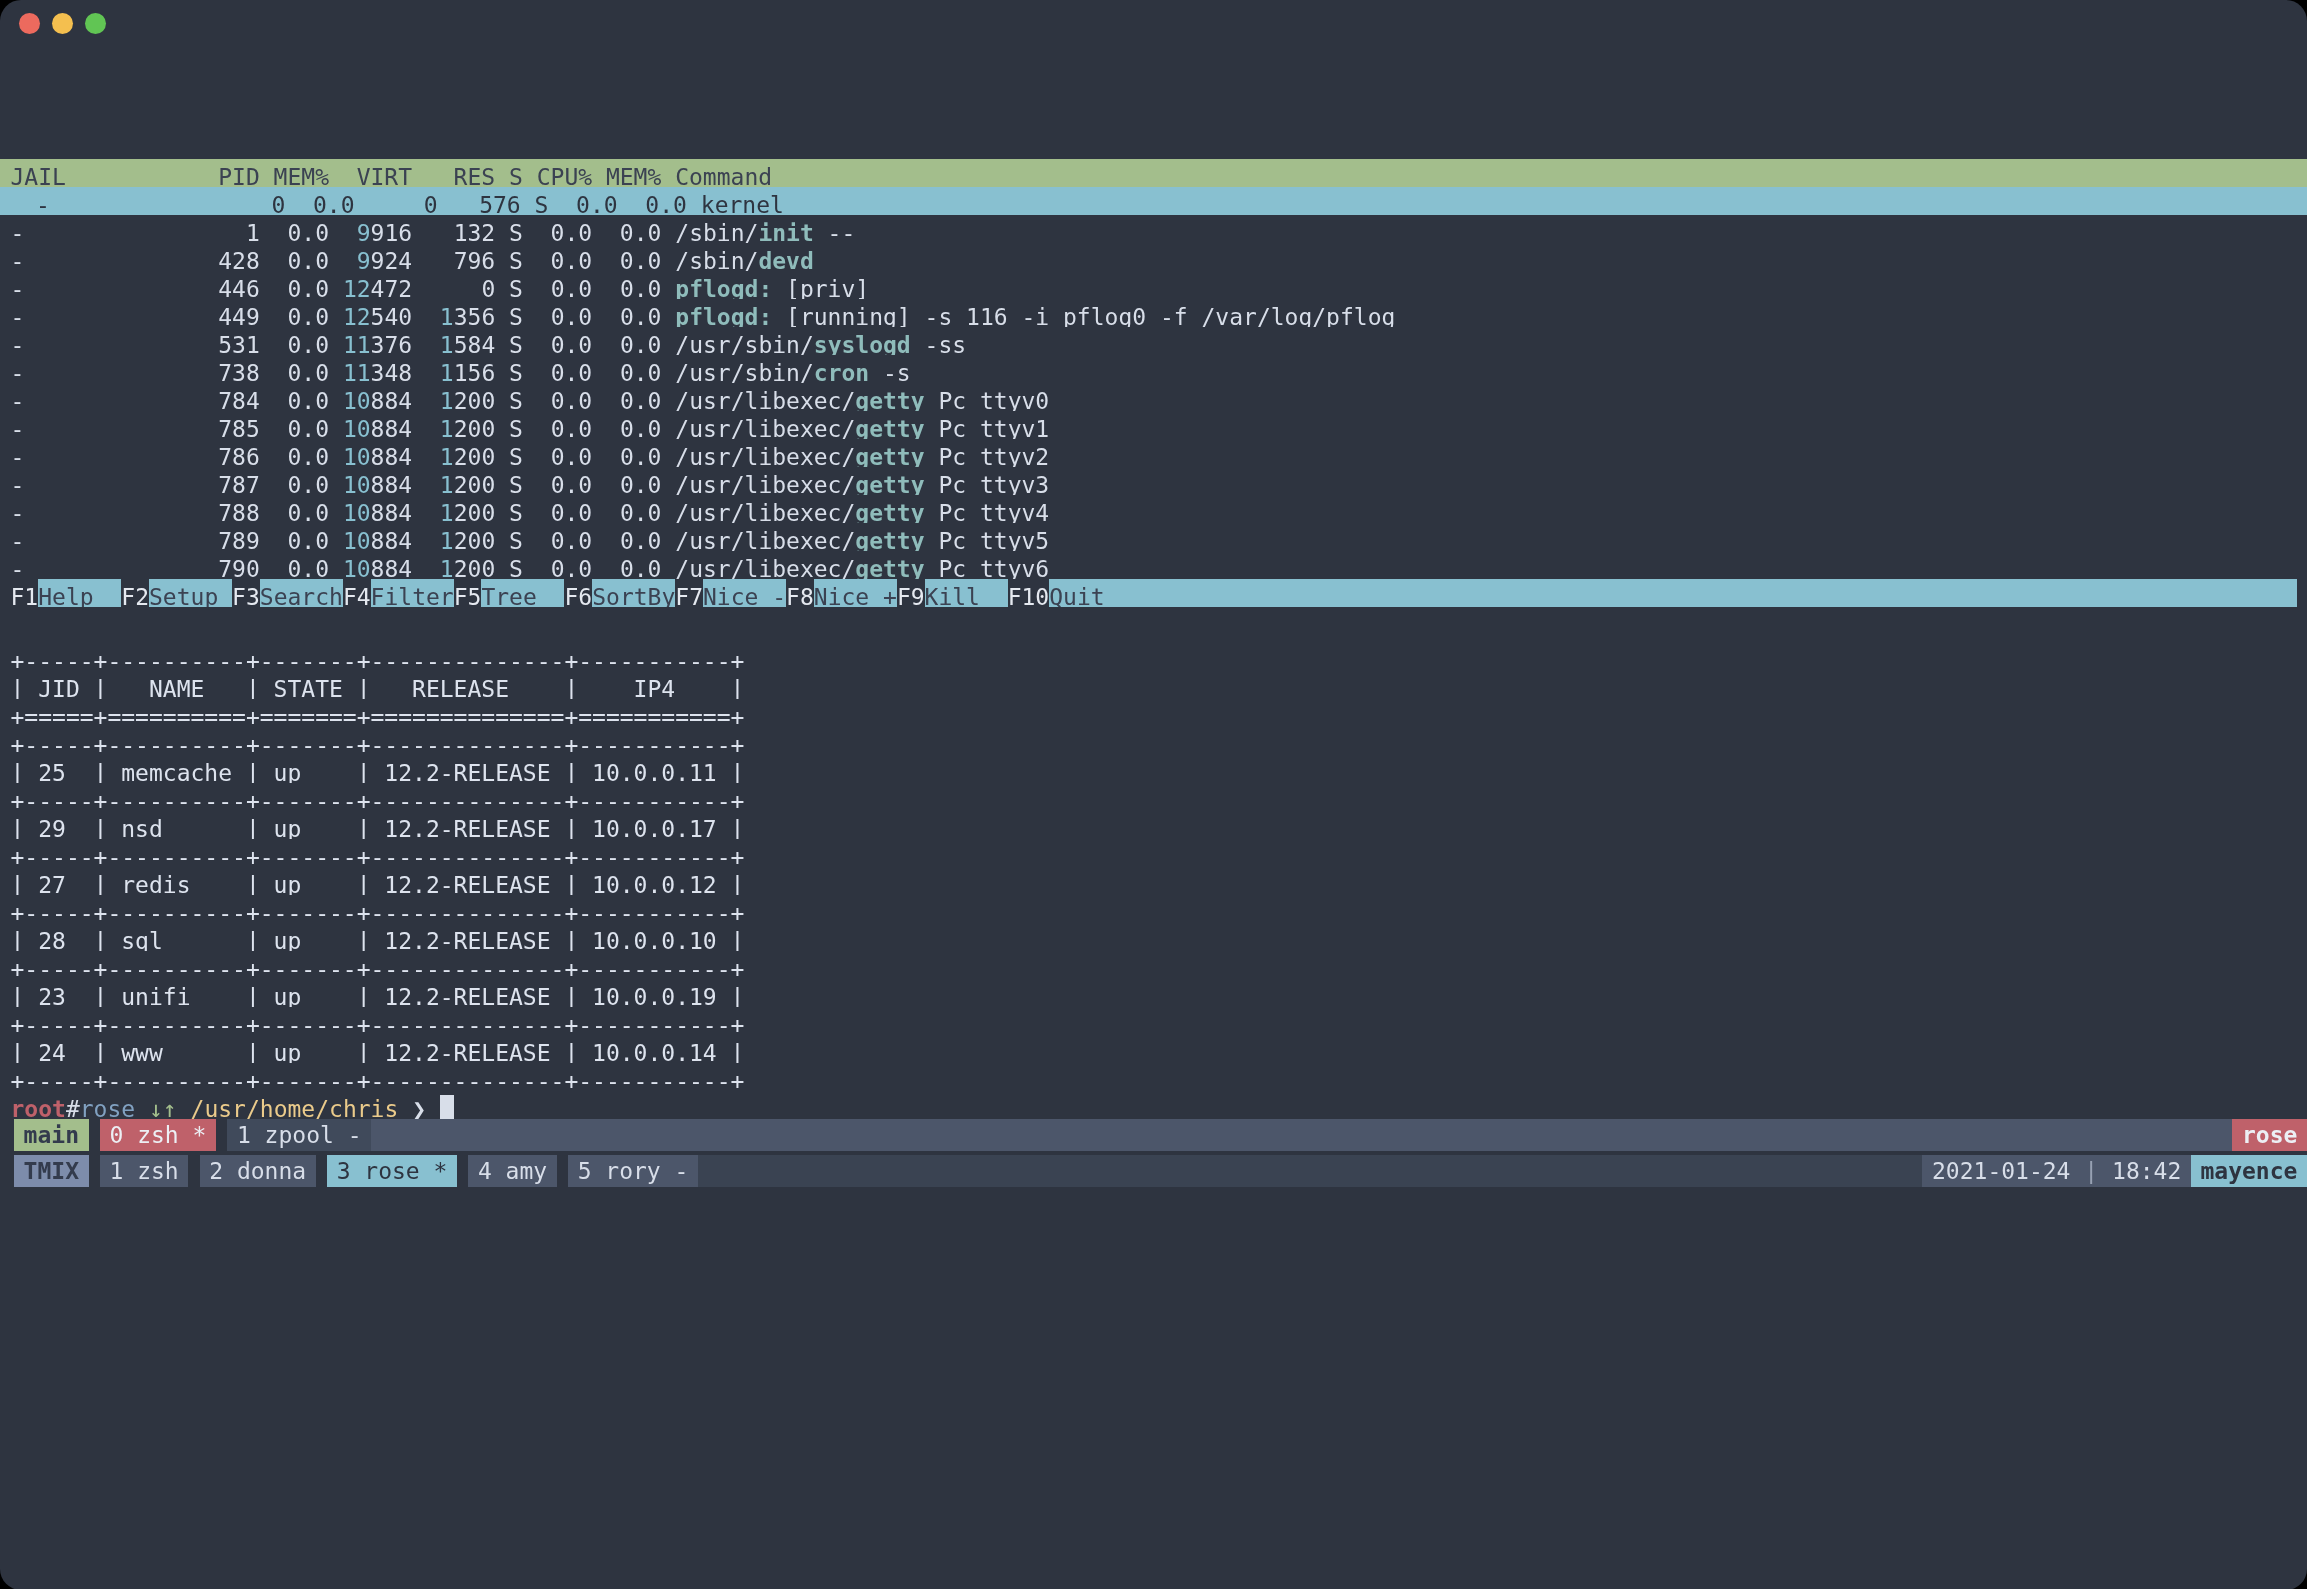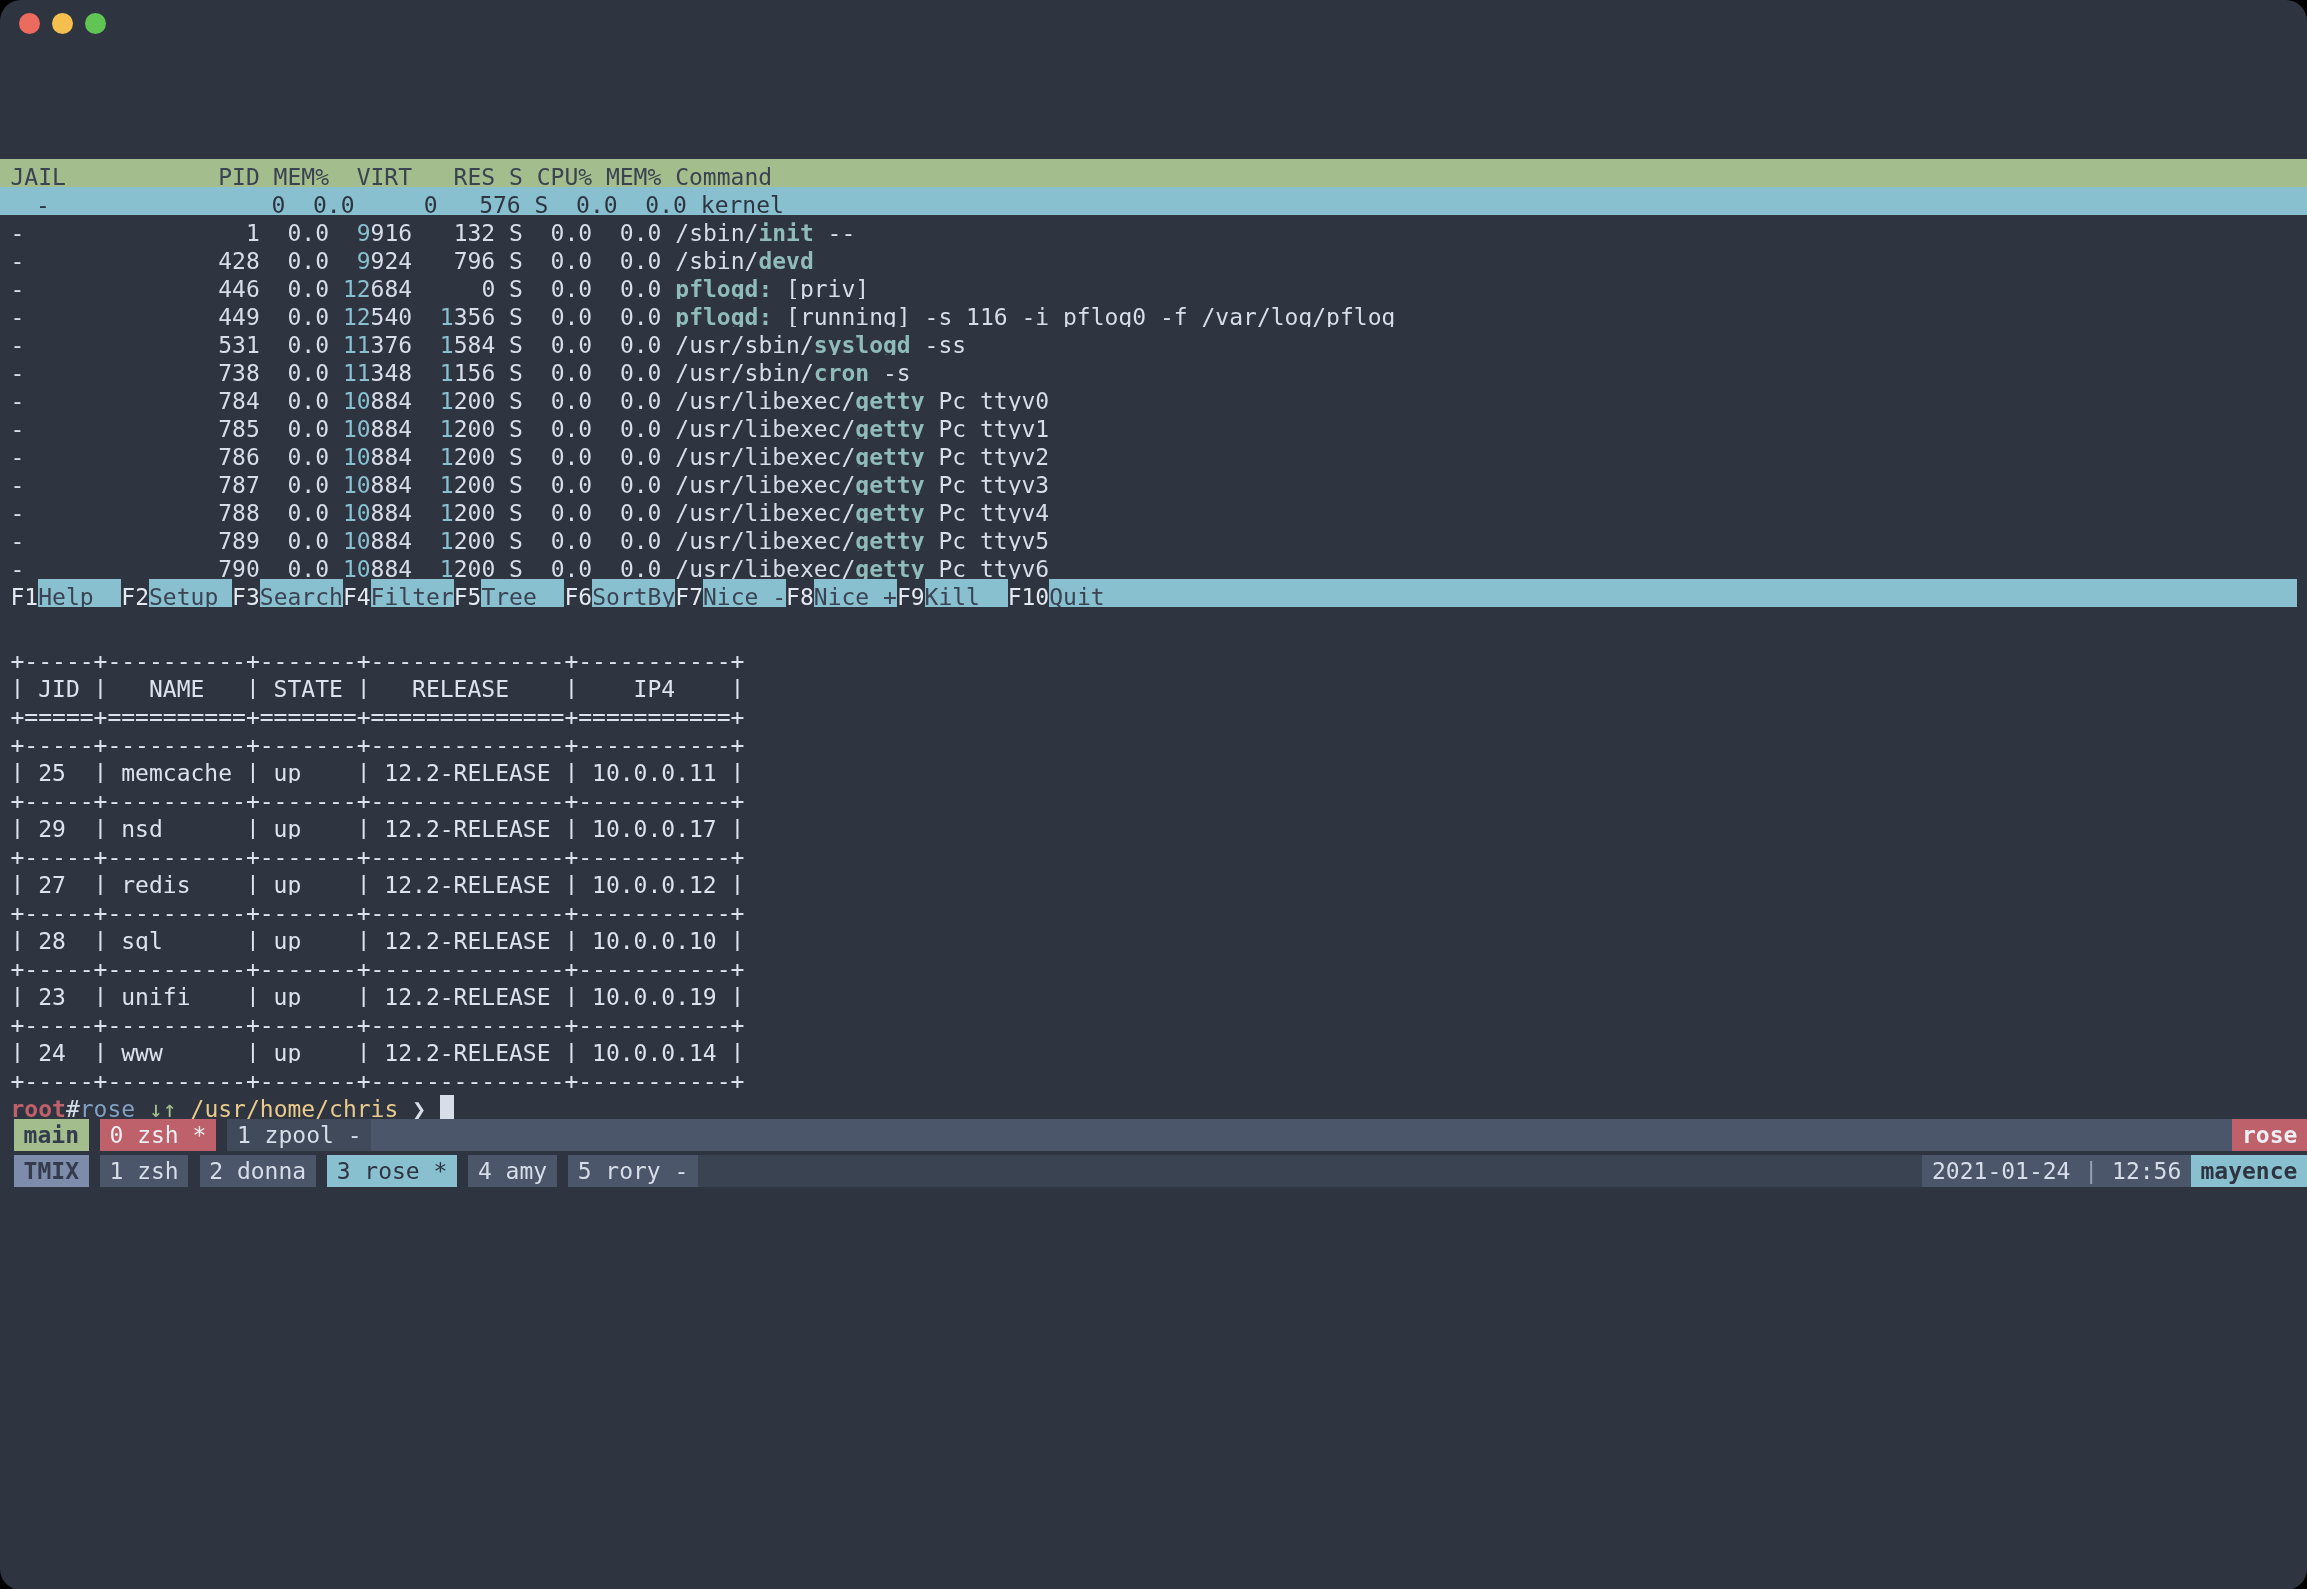--- a/index.html
+++ b/index.html
@@ -82,21 +82,21 @@
     <div class="line">
       
     </div>
 
     <div class="line full hdr">JAIL           PID MEM%  VIRT   RES S CPU% MEM% Command</div>
 
     <div id="proc-rows">
         <div class="line full proc-row sel"><span>-          </span><span>      0</span><span>  0.0</span><span>     </span><span>0</span><span>   </span><span>576</span><span> S</span><span>  0.0</span><span>  0.0</span><span> </span><span>kernel</span></div>
         <div class="line full proc-row"><span>-          </span><span>      1</span><span>  0.0</span><span>  </span><span class="num-hi">9</span><span>916</span><span>   </span><span>132</span><span> S</span><span>  0.0</span><span>  0.0</span><span> </span><span>/sbin/</span><span class="cmd-hl">init</span><span> --</span></div>
         <div class="line full proc-row"><span>-          </span><span>    428</span><span>  0.0</span><span>  </span><span class="num-hi">9</span><span>924</span><span>   </span><span>796</span><span> S</span><span>  0.0</span><span>  0.0</span><span> </span><span>/sbin/</span><span class="cmd-hl">devd</span></div>
-        <div class="line full proc-row"><span>-          </span><span>    446</span><span>  0.0</span><span> </span><span class="num-hi">12</span><span>684</span><span>     </span><span>0</span><span> S</span><span>  0.0</span><span>  0.0</span><span> </span><span class="cmd-hl">pflogd:</span><span> [priv]</span></div>
+        <div class="line full proc-row"><span>-          </span><span>    446</span><span>  0.0</span><span> </span><span class="num-hi">12</span><span>472</span><span>     </span><span>0</span><span> S</span><span>  0.0</span><span>  0.0</span><span> </span><span class="cmd-hl">pflogd:</span><span> [priv]</span></div>
         <div class="line full proc-row"><span>-          </span><span>    449</span><span>  0.0</span><span> </span><span class="num-hi">12</span><span>540</span><span>  </span><span class="num-hi">1</span><span>356</span><span> S</span><span>  0.0</span><span>  0.0</span><span> </span><span class="cmd-hl">pflogd:</span><span> [running] -s 116 -i pflog0 -f /var/log/pflog</span></div>
         <div class="line full proc-row"><span>-          </span><span>    531</span><span>  0.0</span><span> </span><span class="num-hi">11</span><span>376</span><span>  </span><span class="num-hi">1</span><span>584</span><span> S</span><span>  0.0</span><span>  0.0</span><span> </span><span>/usr/sbin/</span><span class="cmd-hl">syslogd</span><span> -ss</span></div>
         <div class="line full proc-row"><span>-          </span><span>    738</span><span>  0.0</span><span> </span><span class="num-hi">11</span><span>348</span><span>  </span><span class="num-hi">1</span><span>156</span><span> S</span><span>  0.0</span><span>  0.0</span><span> </span><span>/usr/sbin/</span><span class="cmd-hl">cron</span><span> -s</span></div>
         <div class="line full proc-row"><span>-          </span><span>    784</span><span>  0.0</span><span> </span><span class="num-hi">10</span><span>884</span><span>  </span><span class="num-hi">1</span><span>200</span><span> S</span><span>  0.0</span><span>  0.0</span><span> </span><span>/usr/libexec/</span><span class="cmd-hl">getty</span><span> Pc ttyv0</span></div>
         <div class="line full proc-row"><span>-          </span><span>    785</span><span>  0.0</span><span> </span><span class="num-hi">10</span><span>884</span><span>  </span><span class="num-hi">1</span><span>200</span><span> S</span><span>  0.0</span><span>  0.0</span><span> </span><span>/usr/libexec/</span><span class="cmd-hl">getty</span><span> Pc ttyv1</span></div>
         <div class="line full proc-row"><span>-          </span><span>    786</span><span>  0.0</span><span> </span><span class="num-hi">10</span><span>884</span><span>  </span><span class="num-hi">1</span><span>200</span><span> S</span><span>  0.0</span><span>  0.0</span><span> </span><span>/usr/libexec/</span><span class="cmd-hl">getty</span><span> Pc ttyv2</span></div>
         <div class="line full proc-row"><span>-          </span><span>    787</span><span>  0.0</span><span> </span><span class="num-hi">10</span><span>884</span><span>  </span><span class="num-hi">1</span><span>200</span><span> S</span><span>  0.0</span><span>  0.0</span><span> </span><span>/usr/libexec/</span><span class="cmd-hl">getty</span><span> Pc ttyv3</span></div>
         <div class="line full proc-row"><span>-          </span><span>    788</span><span>  0.0</span><span> </span><span class="num-hi">10</span><span>884</span><span>  </span><span class="num-hi">1</span><span>200</span><span> S</span><span>  0.0</span><span>  0.0</span><span> </span><span>/usr/libexec/</span><span class="cmd-hl">getty</span><span> Pc ttyv4</span></div>
         <div class="line full proc-row"><span>-          </span><span>    789</span><span>  0.0</span><span> </span><span class="num-hi">10</span><span>884</span><span>  </span><span class="num-hi">1</span><span>200</span><span> S</span><span>  0.0</span><span>  0.0</span><span> </span><span>/usr/libexec/</span><span class="cmd-hl">getty</span><span> Pc ttyv5</span></div>
         <div class="line full proc-row"><span>-          </span><span>    790</span><span>  0.0</span><span> </span><span class="num-hi">10</span><span>884</span><span>  </span><span class="num-hi">1</span><span>200</span><span> S</span><span>  0.0</span><span>  0.0</span><span> </span><span>/usr/libexec/</span><span class="cmd-hl">getty</span><span> Pc ttyv6</span></div>
@@ -136,19 +136,19 @@
         <span class="seg seg-host">rose</span>
       </div>
     <div class="status-line" id="status2">
         <span class="seg seg-slate gap">TMIX</span>
         <span class="seg seg-win gap">1 zsh</span>
         <span class="seg seg-win gap">2 donna</span>
         <span class="seg seg-active gap">3 rose *</span>
         <span class="seg seg-win gap">4 amy</span>
         <span class="seg seg-win">5 rory -</span>
         <span class="fill2"></span>
-        <span class="seg seg-date"><span>2021-01-24</span><span class="dim"> | </span><span>12:56</span></span>
+        <span class="seg seg-date"><span>2021-01-24</span><span class="dim"> | </span><span>18:42</span></span>
         <span class="seg seg-user">mayence</span>
       </div>
 
   </div>
 </div>
 
 
 </body></html>

